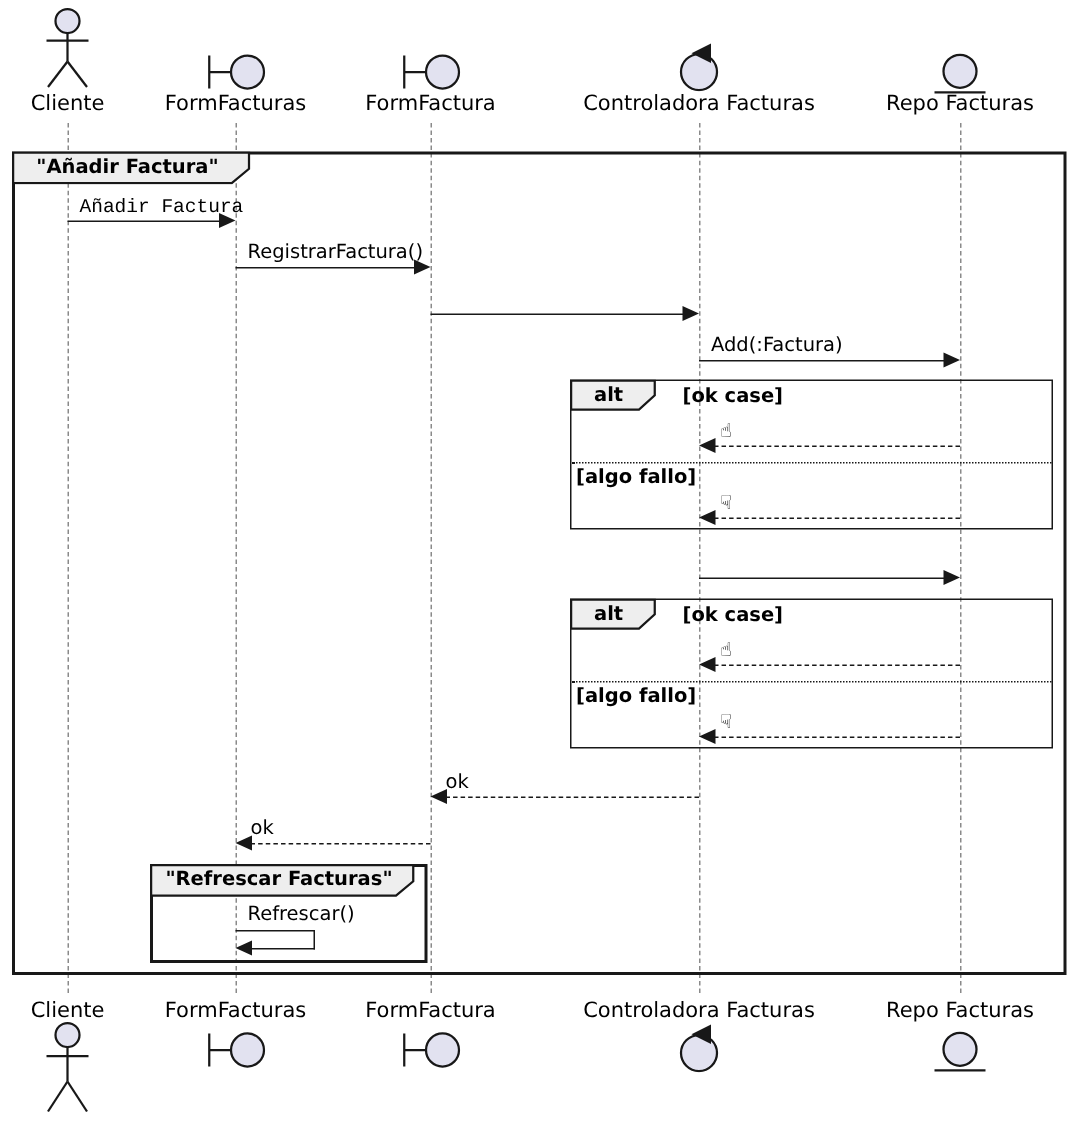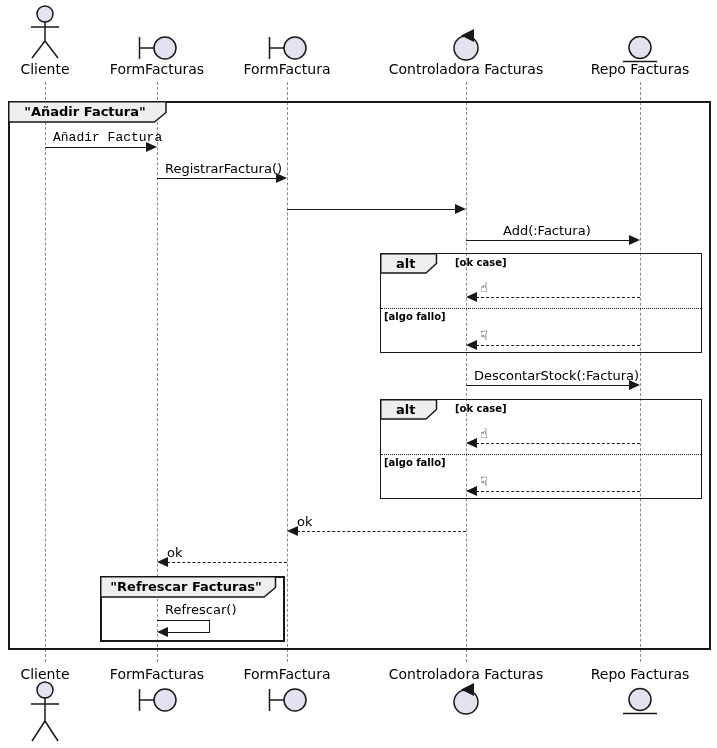--- a/index.html
+++ b/index.html
@@ -9,21 +9,21 @@
   .hline{position:absolute;height:0;border-top:1px solid #181818;}
   .hline.dashed{border-top-style:dashed;}
   .vline{position:absolute;width:0;border-left:1px solid #181818;}
   .dotted-div{position:absolute;height:0;border-top:1px dotted #181818;}
   .arr-r{position:absolute;width:0;height:0;border-top:5px solid transparent;
          border-bottom:5px solid transparent;border-left:11px solid #181818;}
   .arr-l{position:absolute;width:0;height:0;border-top:5px solid transparent;
          border-bottom:5px solid transparent;border-right:11px solid #181818;}
   .msg-label{position:absolute;font-size:13px;white-space:nowrap;}
   .p-label{position:absolute;font-size:14px;text-align:center;white-space:nowrap;}
-  .guard{position:absolute;font-size:10px;font-weight:bold;white-space:nowrap;}
+  .guard{position:absolute;font-size:13px;font-weight:bold;white-space:nowrap;}
   .op-label{position:absolute;font-size:13px;font-weight:bold;white-space:nowrap;}
   .frame-title{position:absolute;font-size:13px;font-weight:bold;text-align:center;white-space:nowrap;}
   .frame{position:absolute;box-sizing:border-box;border:2px solid #181818;}
   .altframe{position:absolute;box-sizing:border-box;border:1.5px solid #181818;}
   .tab-svg{position:absolute;}
   .icon{position:absolute;}
   .thumb{position:absolute;font-size:13px;white-space:nowrap;}
 </style>
 </head>
 <body>
@@ -88,40 +88,39 @@
   <div class="hline" style="left:45px;top:147px;width:102px;"></div>
   <div class="arr-r" style="left:146px;top:142px;"></div>
 
   <div class="msg-label" style="left:165px;top:161px;">RegistrarFactura()</div>
   <div class="hline" style="left:157px;top:178px;width:120px;"></div>
   <div class="arr-r" style="left:276px;top:173px;"></div>
 
   <div class="hline" style="left:287px;top:209px;width:169px;"></div>
   <div class="arr-r" style="left:455px;top:204px;"></div>
 
-  <div class="msg-label" style="left:474px;top:223px;margin-left:29px;">Add(:Factura)</div>
+  <div class="msg-label" style="left:474px;top:223px;">Add(:Factura)</div>
   <div class="hline" style="left:466px;top:240px;width:164px;"></div>
   <div class="arr-r" style="left:629px;top:235px;"></div>
 
   <div class="altframe" style="left:380px;top:253px;width:322px;height:100px;"></div>
   <svg class="tab-svg" style="left:380px;top:253px;" width="58" height="21" viewBox="0 0 58 21">
     <path d="M0.75,0.75 L56.5,0.75 L56.5,10.5 L46,20 L0.75,20 Z" fill="#EEEEEE" stroke="#181818" stroke-width="1.5"></path>
   </svg>
   <div class="op-label" style="left:396px;top:256px;">alt</div>
   <div class="guard" style="left:455px;top:257px;">[ok case]</div>
   <div class="thumb" style="left:480px;top:280px;">☝</div>
   <div class="hline dashed" style="left:476px;top:297px;width:164px;"></div>
   <div class="arr-l" style="left:466px;top:292px;"></div>
   <div class="dotted-div" style="left:381px;top:308px;width:320px;"></div>
   <div class="guard" style="left:384px;top:311px;">[algo fallo]</div>
   <div class="thumb" style="left:480px;top:328px;">☟</div>
   <div class="hline dashed" style="left:476px;top:345px;width:164px;"></div>
   <div class="arr-l" style="left:466px;top:340px;"></div>
 
-  <div class="msg-label" style="left:474px;top:368px;">DescontarStock(:Factura)</div>
   <div class="hline" style="left:466px;top:385px;width:164px;"></div>
   <div class="arr-r" style="left:629px;top:380px;"></div>
 
   <div class="altframe" style="left:380px;top:399px;width:322px;height:100px;"></div>
   <svg class="tab-svg" style="left:380px;top:399px;" width="58" height="21" viewBox="0 0 58 21">
     <path d="M0.75,0.75 L56.5,0.75 L56.5,10.5 L46,20 L0.75,20 Z" fill="#EEEEEE" stroke="#181818" stroke-width="1.5"></path>
   </svg>
   <div class="op-label" style="left:396px;top:402px;">alt</div>
   <div class="guard" style="left:455px;top:403px;">[ok case]</div>
   <div class="thumb" style="left:480px;top:426px;">☝</div>

